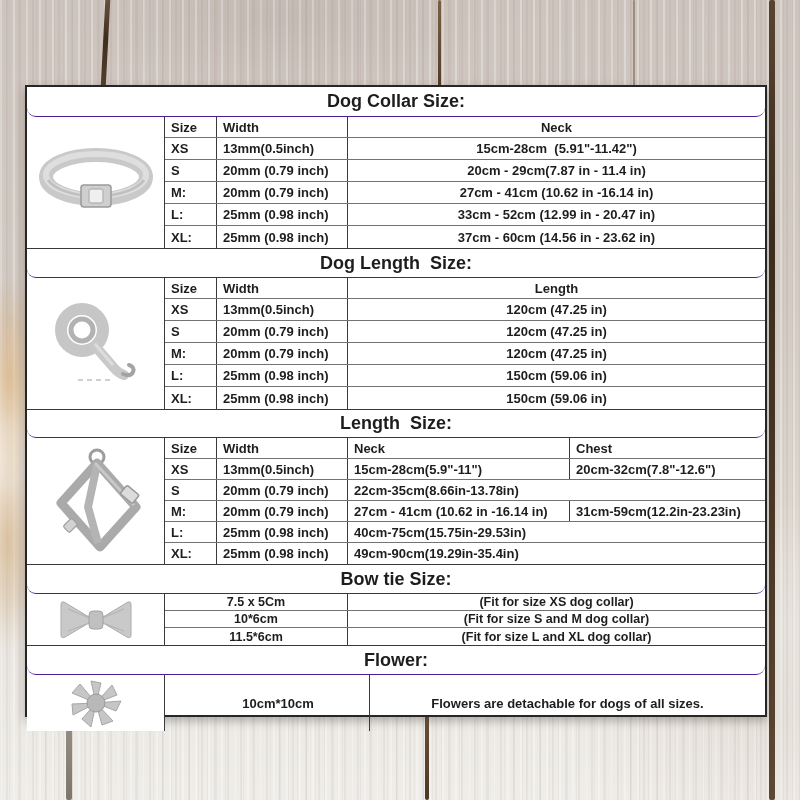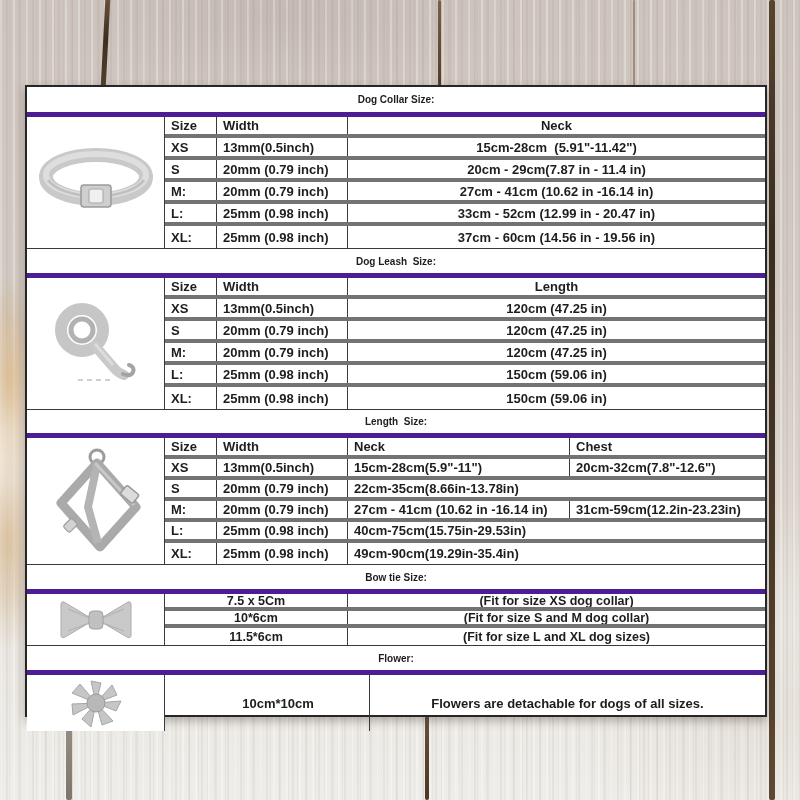--- a/index.html
+++ b/index.html
@@ -35,35 +35,36 @@
   .panel {
     position: absolute; left: 25px; top: 85px; width: 742px; height: 632px;
     background: #ffffff; border: 2px solid #262626;
     box-shadow: 0 4px 9px rgba(60,50,40,0.35);
     display: flex; flex-direction: column;
     color: #1d1d1d; font-weight: bold;
   }
 
   .title {
     display: flex; align-items: center; justify-content: center;
-    font-size: 10px; white-space: pre; border-bottom: 5px solid #4c1d95;
+    font-size: 18px; white-space: pre; border-bottom: 1px solid #4c1d95;
     flex: 0 0 auto;
+    border-radius: 9px;
   }
   .t-collar { height: 30px; }  .t-leash { height: 29px; }
   .t-harness { height: 28px; } .t-bow { height: 29px; } .t-flower { height: 29px; }
 
   .tbl { display: flex; border-bottom: 1px solid #3a3a3a; flex: 0 0 auto; }
   .tbl:last-child { border-bottom: none; }
 
   .imgcell {
     width: 138px; flex: 0 0 138px; border-right: 1px solid #3a3a3a;
     display: flex; align-items: center; justify-content: center; background: #fff;
   }
   .rows { flex: 1 1 auto; display: flex; flex-direction: column; min-width: 0; }
-  .row { display: flex; border-bottom: 4px solid #737373; flex: 0 0 auto; }
+  .row { display: flex; border-bottom: 1px solid #737373; flex: 0 0 auto; }
   .rows .row:last-child { border-bottom: none; }
 
   .c {
     display: flex; align-items: center; padding: 0 6px;
     border-right: 1px solid #3a3a3a; font-size: 13px; white-space: pre;
     overflow: hidden; position: relative;
   }
   .row .c:last-child { border-right: none; }
   .center { justify-content: center; }
 
@@ -127,26 +128,26 @@
           <div class="c c-span center">27cm - 41cm (10.62 in -16.14 in)</div>
         </div>
         <div class="row r-collar">
           <div class="c c-size">L:</div>
           <div class="c c-width">25mm (0.98 inch)</div>
           <div class="c c-span center">33cm - 52cm (12.99 in - 20.47 in)</div>
         </div>
         <div class="row r-collar">
           <div class="c c-size">XL:</div>
           <div class="c c-width">25mm (0.98 inch)</div>
-          <div class="c c-span center">37cm - 60cm (14.56 in - 19.56 in)</div>
-        </div>
-      </div>
-    </div>
-
-    <div class="title t-leash">Dog Leash  Size:</div>
+          <div class="c c-span center">37cm - 60cm (14.56 in - 23.62 in)</div>
+        </div>
+      </div>
+    </div>
+
+    <div class="title t-leash">Dog Length  Size:</div>
     <div class="tbl">
       <div class="imgcell">
         <svg width="96" height="88" viewBox="0 0 96 88">
           <circle cx="34" cy="30" r="21" fill="none" stroke="#c6c6c6" stroke-width="12"></circle>
           <circle cx="34" cy="30" r="11" fill="none" stroke="#b2b2b2" stroke-width="5"></circle>
           <path d="M47 46 L66 68 q4 5 10 7" fill="none" stroke="#c9c9c9" stroke-width="10" stroke-linecap="round"></path>
           <path d="M47 44 L65 65" fill="none" stroke="#dcdcdc" stroke-width="3"></path>
           <path d="M75 74 q8 3 10 -2 q2 -5 -4 -7" fill="none" stroke="#a3a3a3" stroke-width="4" stroke-linecap="round"></path>
           <path d="M30 80 h34" stroke="#cfcfcf" stroke-width="2" stroke-dasharray="5 4"></path>
         </svg>
@@ -248,21 +249,21 @@
         <div class="row r-bow">
           <div class="c c-val center">7.5 x 5Cm</div>
           <div class="c c-span center">(Fit for size XS dog collar)</div>
         </div>
         <div class="row r-bow">
           <div class="c c-val center">10*6cm</div>
           <div class="c c-span center">(Fit for size S and M dog collar)</div>
         </div>
         <div class="row r-bow">
           <div class="c c-val center">11.5*6cm</div>
-          <div class="c c-span center">(Fit for size L and XL dog sizes)</div>
+          <div class="c c-span center">(Fit for size L and XL dog collar)</div>
         </div>
       </div>
     </div>
 
     <div class="title t-flower">Flower:</div>
     <div class="tbl tbl-flower">
       <div class="imgcell">
         <svg width="58" height="56" viewBox="0 0 58 56">
           <g fill="#c6c6c6" stroke="#a6a6a6" stroke-width="1">
             <path d="M29 28 L24 6 L34 8 Z"></path>

